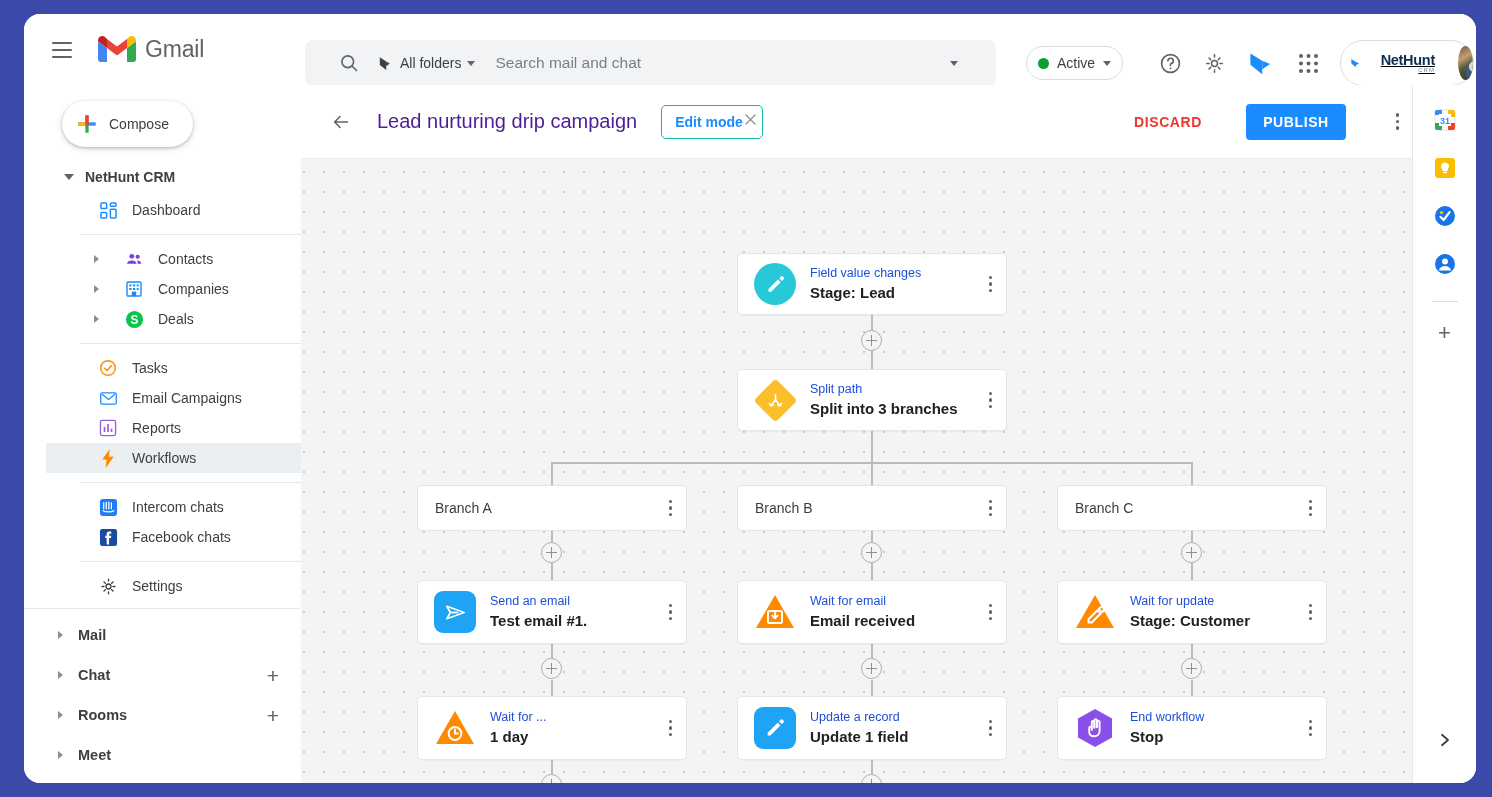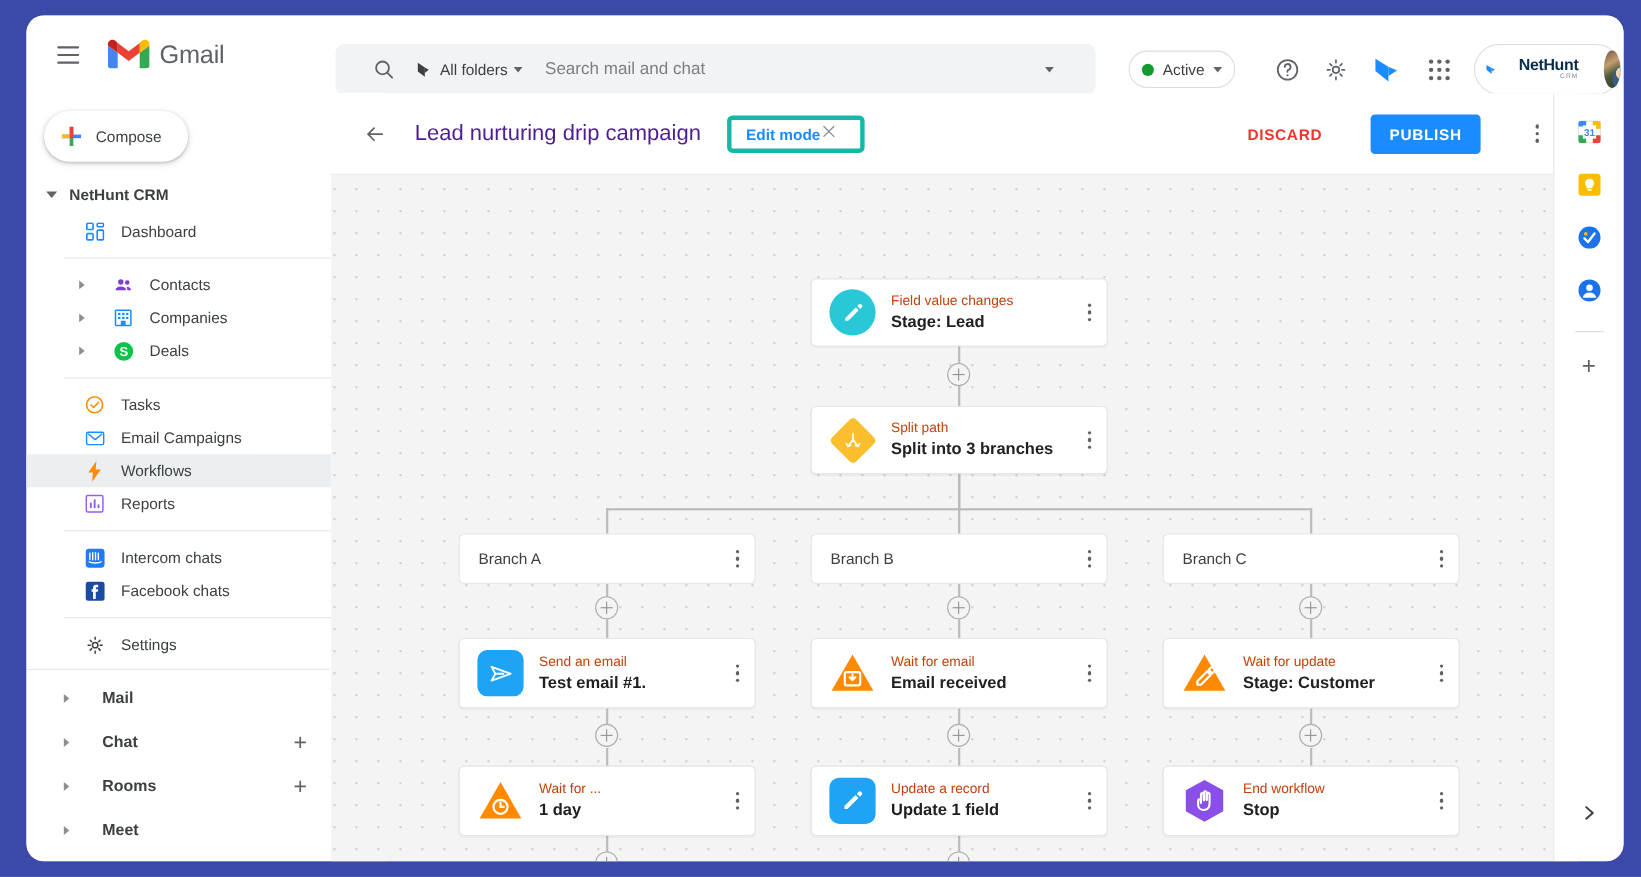--- a/index.html
+++ b/index.html
@@ -69,40 +69,40 @@
 
   .top-icon {
     position: absolute; top: 33px; width: 32px; height: 32px;
     display: flex; align-items: center; justify-content: center; cursor: pointer;
     border-radius: 50%;
   }
   .account-chip {
     position: absolute; left: 1316px; top: 26px;
     width: 134px; height: 46px;
     border: 1px solid #dadce0; border-radius: 24px;
-    display: flex; align-items: center; gap: 20px; padding-left: 9px; background:#fff; cursor:pointer;
+    display: flex; align-items: center; gap: 20px; padding-left: 9px; background:#fff; cursor:pointer;text-decoration:underline;
   }
   .nh-word { font-size: 14.5px; font-weight: bold; color: #0b2d4d; letter-spacing: -0.3px; line-height:1; }
   .nh-sub { font-size: 6px; color: #7a8c99; letter-spacing: 1px; text-align: right; }
   .avatar {
     width: 34px; height: 34px; border-radius: 50%; margin-left: 3px;
     background: linear-gradient(150deg,#6a553e 0%, #c69d72 35%, #4e5a3a 60%, #2f3b2a 100%);
     overflow:hidden; position:relative;
   }
   .avatar::after{
     content:""; position:absolute; left:8px; top:15px; width:18px; height:20px;
     background: radial-gradient(circle at 50% 28%, #f2d2b4 0 34%, #3c5a86 36% 100%);
     border-radius: 50% 50% 40% 40%;
   }
 
   
   .sidebar {
     position: absolute; left: 0; top: 71px;
     width: 329px; height: 698px;
-    background: #fff; border-right: 1px solid #e4e6e9;
+    background: #fff; border-right: 1px solid #e4e6e9; padding-left: 22px;
   }
   .compose {
     margin: 16px 0 0 16px; width: 131px; height: 46px;
     border-radius: 23px; background: #fff;
     box-shadow: 0 1px 3px rgba(60,64,67,.3), 0 2px 7px rgba(60,64,67,.15);
     display: flex; align-items: center; gap: 11px; padding-left: 14px; cursor: pointer;
   }
   .compose-label { font-size: 14px; color: #3c4043; }
   .crm-head {
     margin: 22px 0 0 18px; display: flex; align-items: center; gap: 11px; cursor: pointer;
@@ -122,40 +122,40 @@
   .nav-item .label { font-size: 14px; color: #3c4043; margin-left: 10px; }
   .nav-item .plus-right {
     position: absolute; right: 12px; font-size: 19px; color: #5f6368; line-height: 1;
   }
   .nav-item.no-arrow .icon-slot { margin-left: 48px; }
   .nav-div { height: 1px; background: #e4e6e9; margin: 9px 16px 9px 34px; }
 
   .bottom-sections { position: absolute; left: 0; bottom: 0; width: 276px; padding-bottom: 8px; }
   .bottom-div { height:1px; background:#e4e6e9; margin: 0 0 6px 0; }
   .bsec {
-    height: 40px; display: flex; align-items: center; cursor: pointer; position: relative; gap: 15px;
+    height: 40px; display: flex; align-items: center; cursor: pointer; position: relative;
   }
   .bsec .tri { margin-left: 34px; }
   .bsec .blabel { font-size: 14.5px; font-weight: bold; color: #3c4043; margin-left: 15px; }
   .bsec .bplus { position: absolute; right: 21px; font-size: 21px; color: #5f6368; line-height:1; }
 
   
   .main {
     position: absolute; left: 277px; top: 71px;
     width: 1134px; height: 698px; background: #fff;
   }
   .wf-header {
     position: absolute; left: 0; top: 0; width: 1134px; height: 74px;
     background: #fff; display: flex; align-items: center; border-bottom: 1px solid #e8eaed;
   }
   .back-arrow { margin-left: 26px; width: 28px; height:28px; display:flex;align-items:center;justify-content:center; cursor: pointer; }
   .wf-title { margin-left: 22px; font-size: 20px; color: #4c1d95; }
   .edit-mode {
-    margin-left: 24px; height: 34px; border: 4px solid #14b8a6; border-radius: 5px;
-    display: flex; align-items: center; padding: 0 21px 0 13px; cursor: pointer;
+    margin-left: 24px; height: 34px; border: 1px solid #14b8a6; border-radius: 5px;
+    display: flex; align-items: center; padding: 0 4px 0 13px; cursor: pointer;
   }
   .edit-mode-label { font-size: 14px; font-weight: bold; color: #1a8cff; }
   .discard {
     position: absolute; right: 233px; font-size: 14px; font-weight: bold; color: #f0352b;
     letter-spacing: .6px; cursor: pointer;
   }
   .publish {
     position: absolute; right: 89px; width: 100px; height: 36px; border-radius: 4px;
     background: #1a8cff; color: #fff; font-size: 14px; font-weight: bold; letter-spacing: .6px;
     display: flex; align-items: center; justify-content: center; cursor: pointer; border:none;
@@ -176,21 +176,21 @@
     background: #808080; border-radius: 4px; cursor: pointer;
   }
 
   
   .node {
     position: absolute; background: #fff; border: 1px solid #e3e5e7; border-radius: 5px;
     display: flex; align-items: center; box-shadow: 0 1px 1px rgba(0,0,0,.04);
   }
   .node-icon { margin-left: 16px; width: 42px; height: 42px; flex: none; display:flex; align-items:center; justify-content:center;}
   .node-text { margin-left: 14px; }
-  .node-sub { font-size: 12.5px; color: #c2410c; line-height: 16px; }
+  .node-sub { font-size: 12.5px; color: #1d4ed8; line-height: 16px; }
   .node-main { font-size: 15px; font-weight: bold; color: #202124; line-height: 20px; margin-top: 2px; }
   .node-kebab { position: absolute; right: 14px; cursor: pointer; }
   .branch-node {
     position: absolute; background: #fff; border: 1px solid #e3e5e7; border-radius: 5px;
     display: flex; align-items: center;
   }
   .branch-label { margin-left: 17px; font-size: 14px; color: #3c4043; }
 
   .conn { position: absolute; background: #b9bcbe; }
   .plus-btn {
@@ -420,39 +420,39 @@
       <div class="nav-item no-arrow">
         <span class="icon-slot">
           <svg width="19" height="19" viewBox="0 0 22 22" fill="none" stroke="#1a8cff" stroke-width="1.5">
             <rect x="2" y="4.6" width="18" height="13" rx="1.6"></rect>
             <path d="M3.6 6.2 11 12.3l7.4-6.1" stroke-linejoin="round"></path>
           </svg>
         </span>
         <span class="label">Email Campaigns</span>
       </div>
 
-      <div class="nav-item no-arrow active">
-        <span class="icon-slot">
-          <svg width="16" height="19" viewBox="0 0 14 20">
-            <path d="M8.8 0 1 11h4.4L4.6 20 13 8.2H8z" fill="#ff8a00"></path>
-          </svg>
-        </span>
-        <span class="label">Workflows</span>
-      </div>
-
       <div class="nav-item no-arrow">
         <span class="icon-slot">
           <svg width="18" height="18" viewBox="0 0 20 20" fill="none" stroke="#9b5ce8" stroke-width="1.5">
             <rect x="1.6" y="1.6" width="16.8" height="16.8" rx="1.6"></rect>
             <rect x="5.2" y="8.8" width="1.9" height="5.6" fill="#9b5ce8" stroke="none"></rect>
             <rect x="9.1" y="5.6" width="1.9" height="8.8" fill="#9b5ce8" stroke="none"></rect>
             <rect x="13" y="10.6" width="1.9" height="3.8" fill="#9b5ce8" stroke="none"></rect>
           </svg>
         </span>
         <span class="label">Reports</span>
+      </div>
+
+      <div class="nav-item no-arrow active">
+        <span class="icon-slot">
+          <svg width="16" height="19" viewBox="0 0 14 20">
+            <path d="M8.8 0 1 11h4.4L4.6 20 13 8.2H8z" fill="#ff8a00"></path>
+          </svg>
+        </span>
+        <span class="label">Workflows</span>
       </div>
 
       <div class="nav-div"></div>
 
       <div class="nav-item no-arrow">
         <span class="icon-slot">
           <svg width="19" height="19" viewBox="0 0 20 20">
             <rect x="1" y="1" width="18" height="18" rx="3.2" fill="#1f7cf2"></rect>
             <g fill="#fff">
               <rect x="4.3" y="4.6" width="1.3" height="7.2" rx=".6"></rect>

